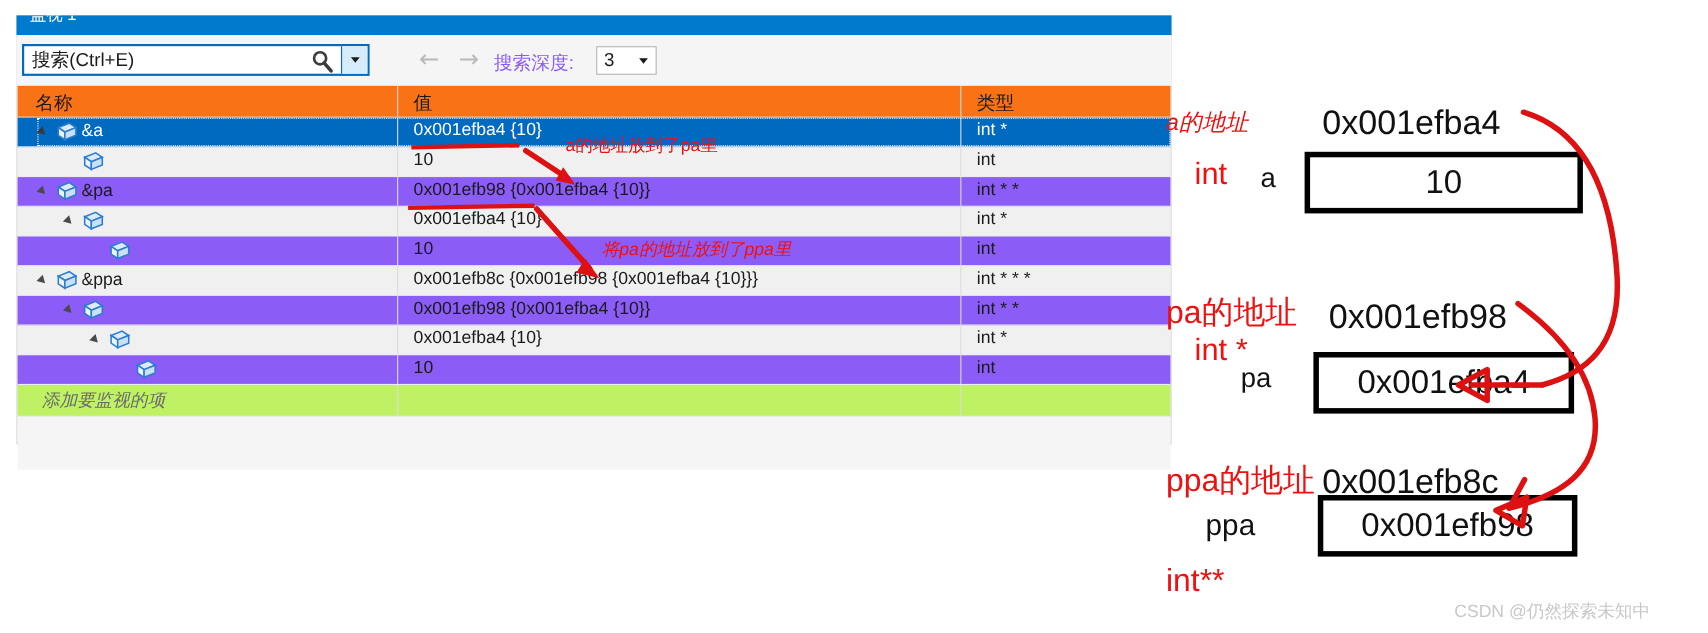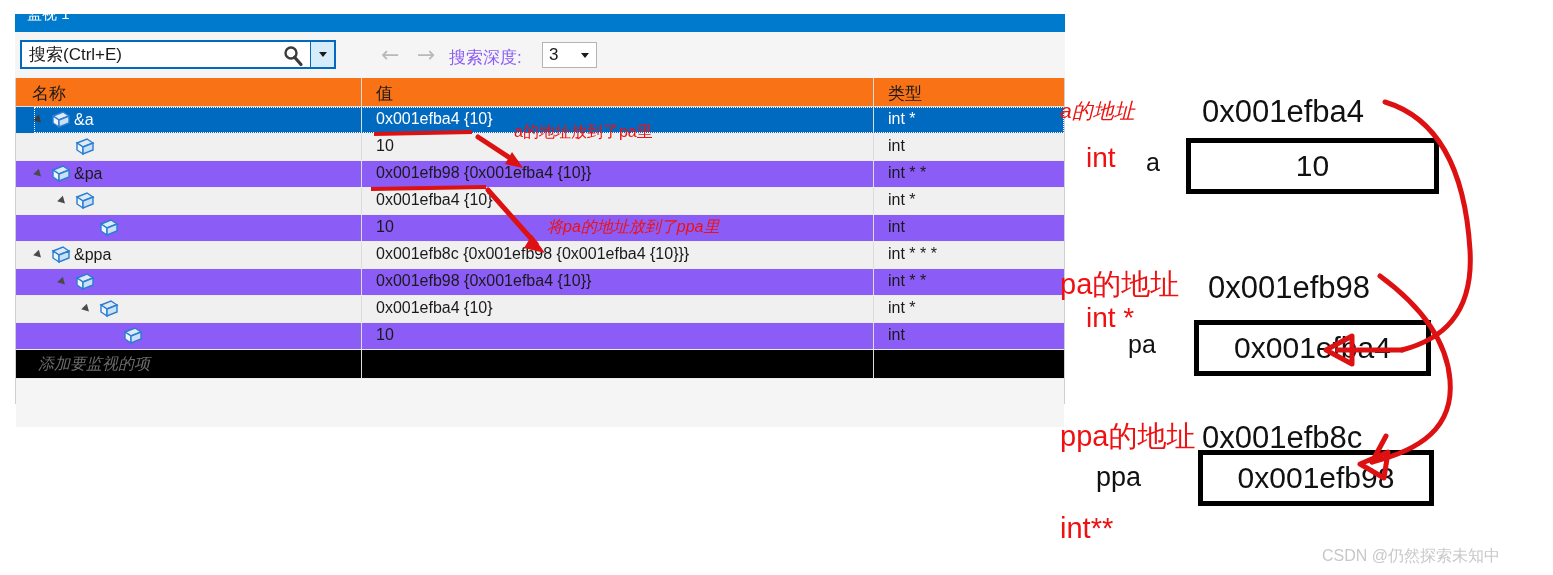--- a/index.html
+++ b/index.html
@@ -120,21 +120,21 @@
     transform:rotate(45deg);
     transform-origin:center;
   }
   .row.selected .expander.open::before{border-left-color:#3a3a3a;}
 
   .varicon{flex:0 0 24px;width:24px;height:20px;margin-left:2px;}
   .name-txt{font-size:16px;color:#1a1a1a;margin-left:3px;}
   .row.selected .name-txt{color:#ffffff;}
 
   #add-row{
-    position:relative;height:28px;background:#000000;border-bottom:1px solid #ececec;
+    position:relative;height:28px;background:#bef264;border-bottom:1px solid #ececec;
   }
   #add-row-text{
     position:absolute;left:22px;top:4px;font-size:16px;color:#6b6b6b;font-style:italic;
   }
   #grid-rest{position:relative;height:48px;background:#f5f5f5;}
 
   
   .red-note{
     position:absolute;color:#ee1111;font-size:16px;white-space:nowrap;
     font-family:"Liberation Sans","DejaVu Sans",sans-serif;

